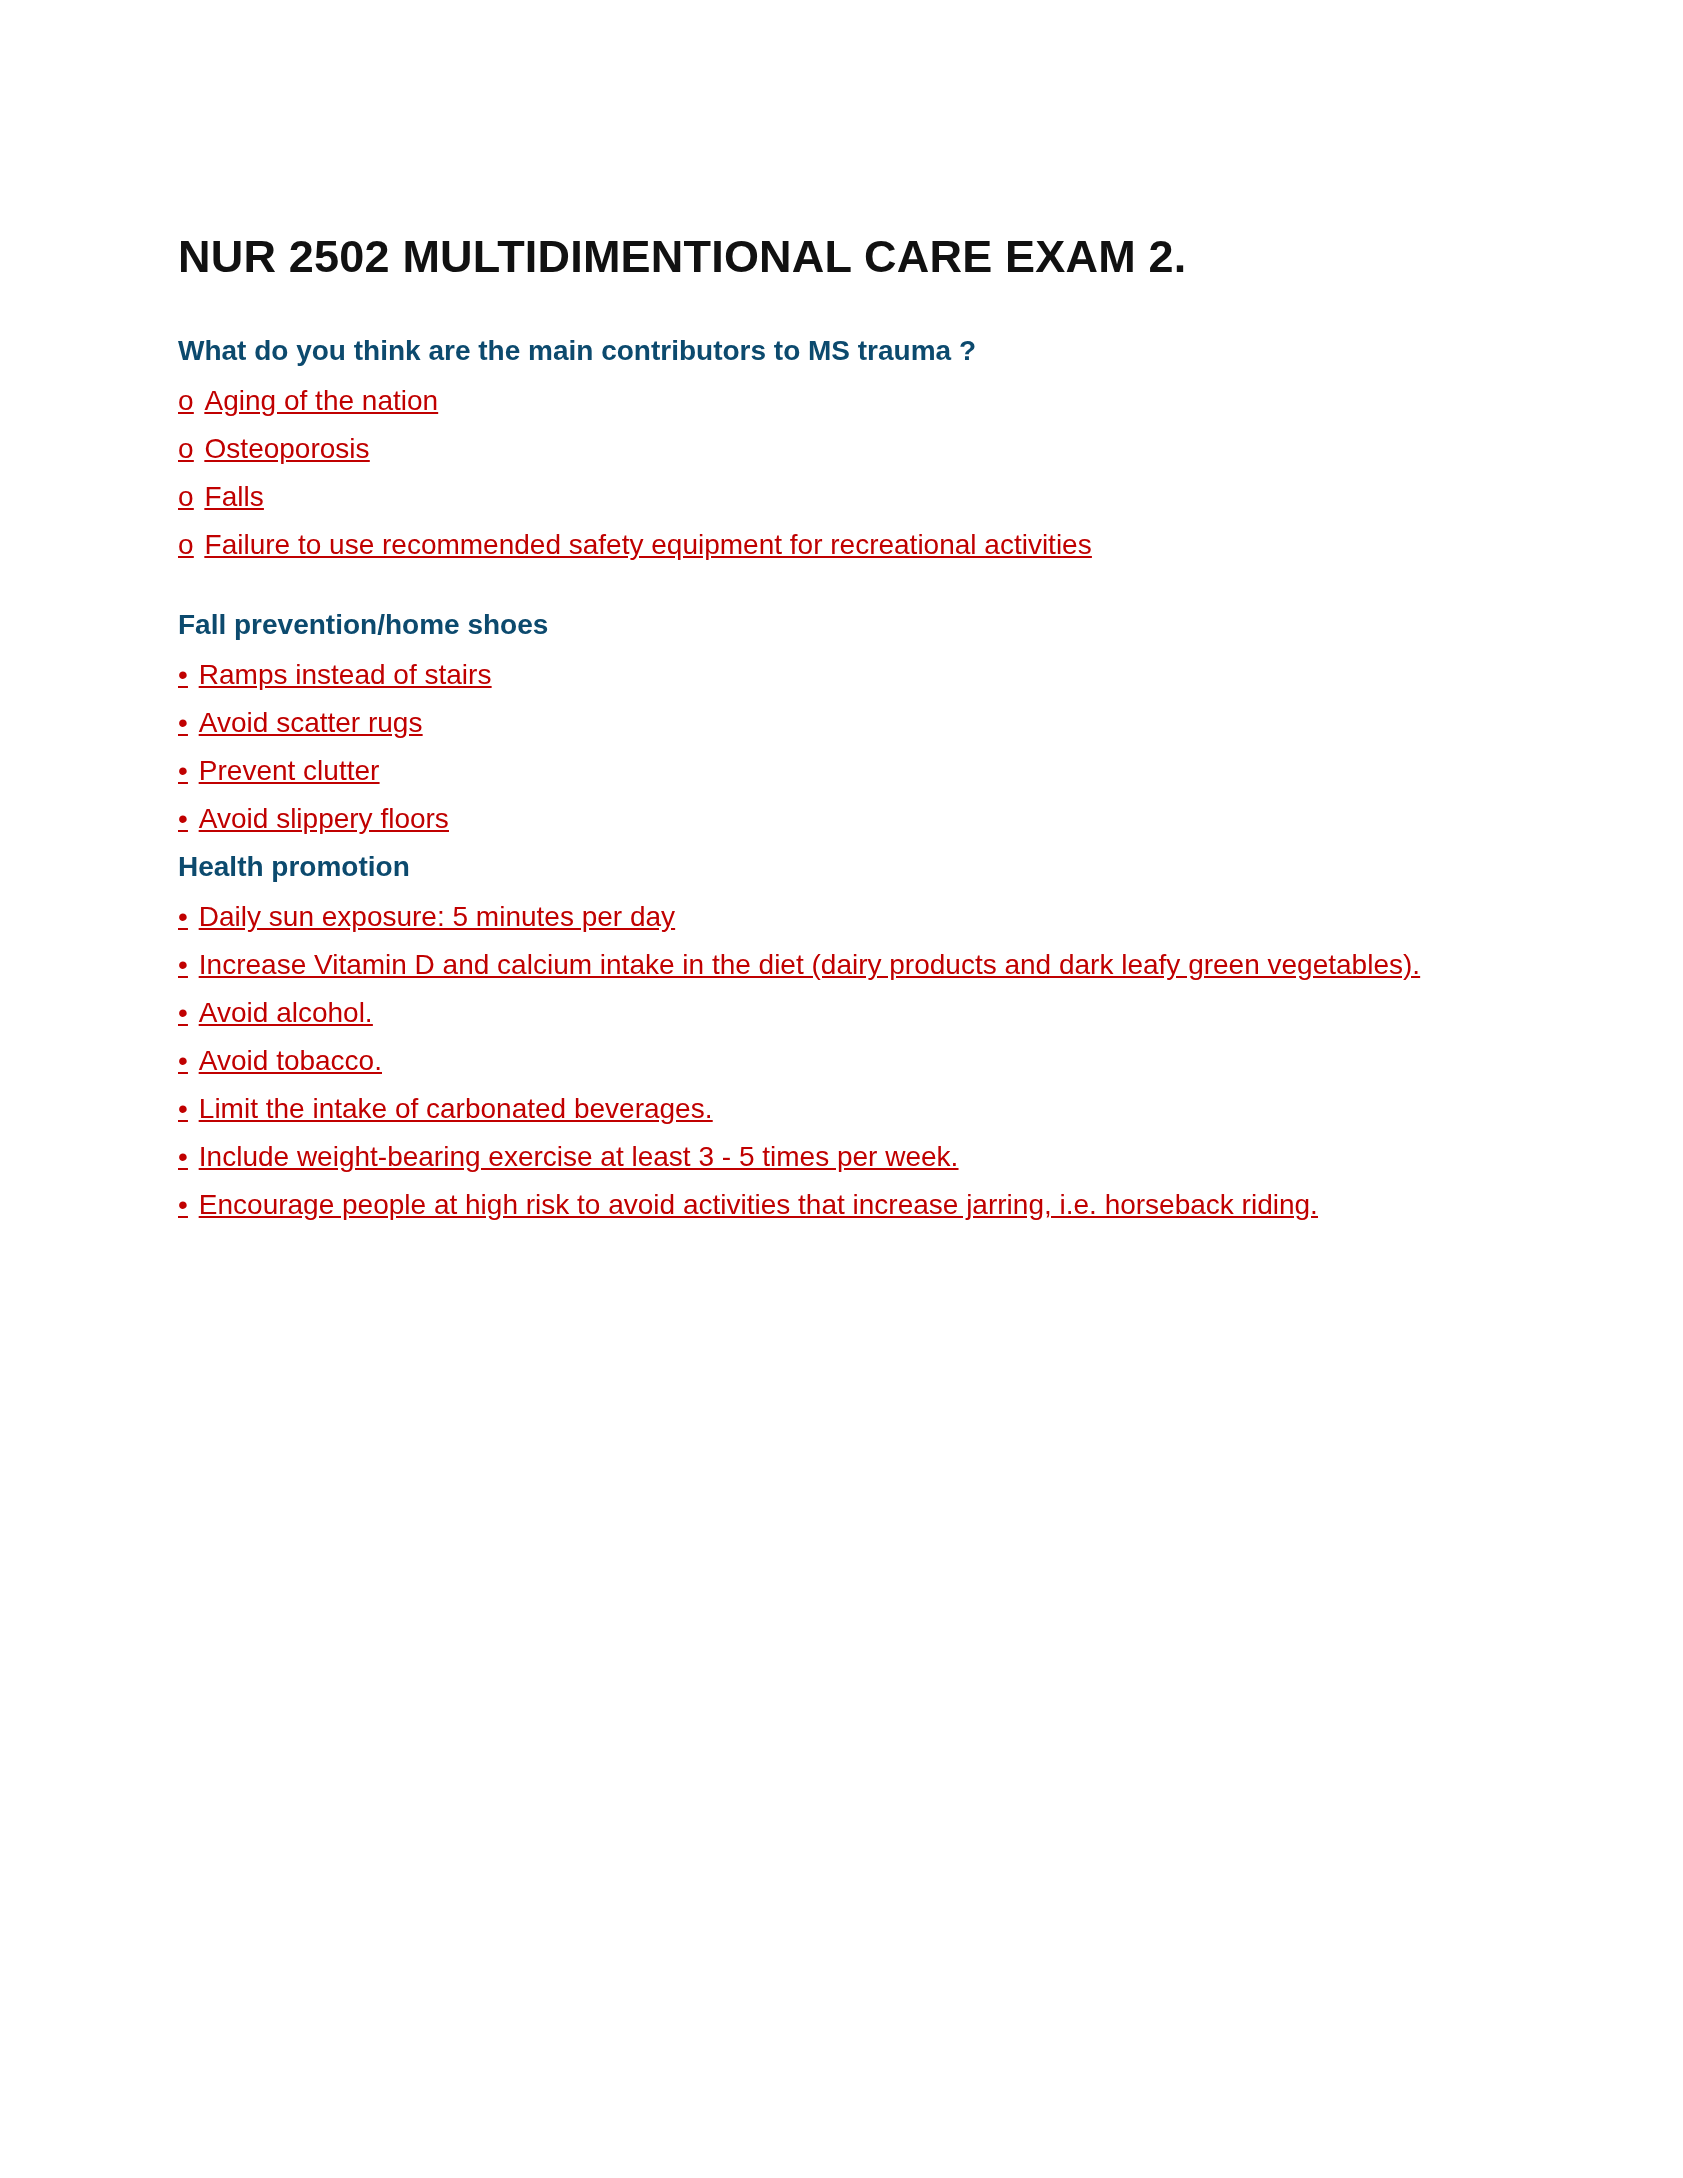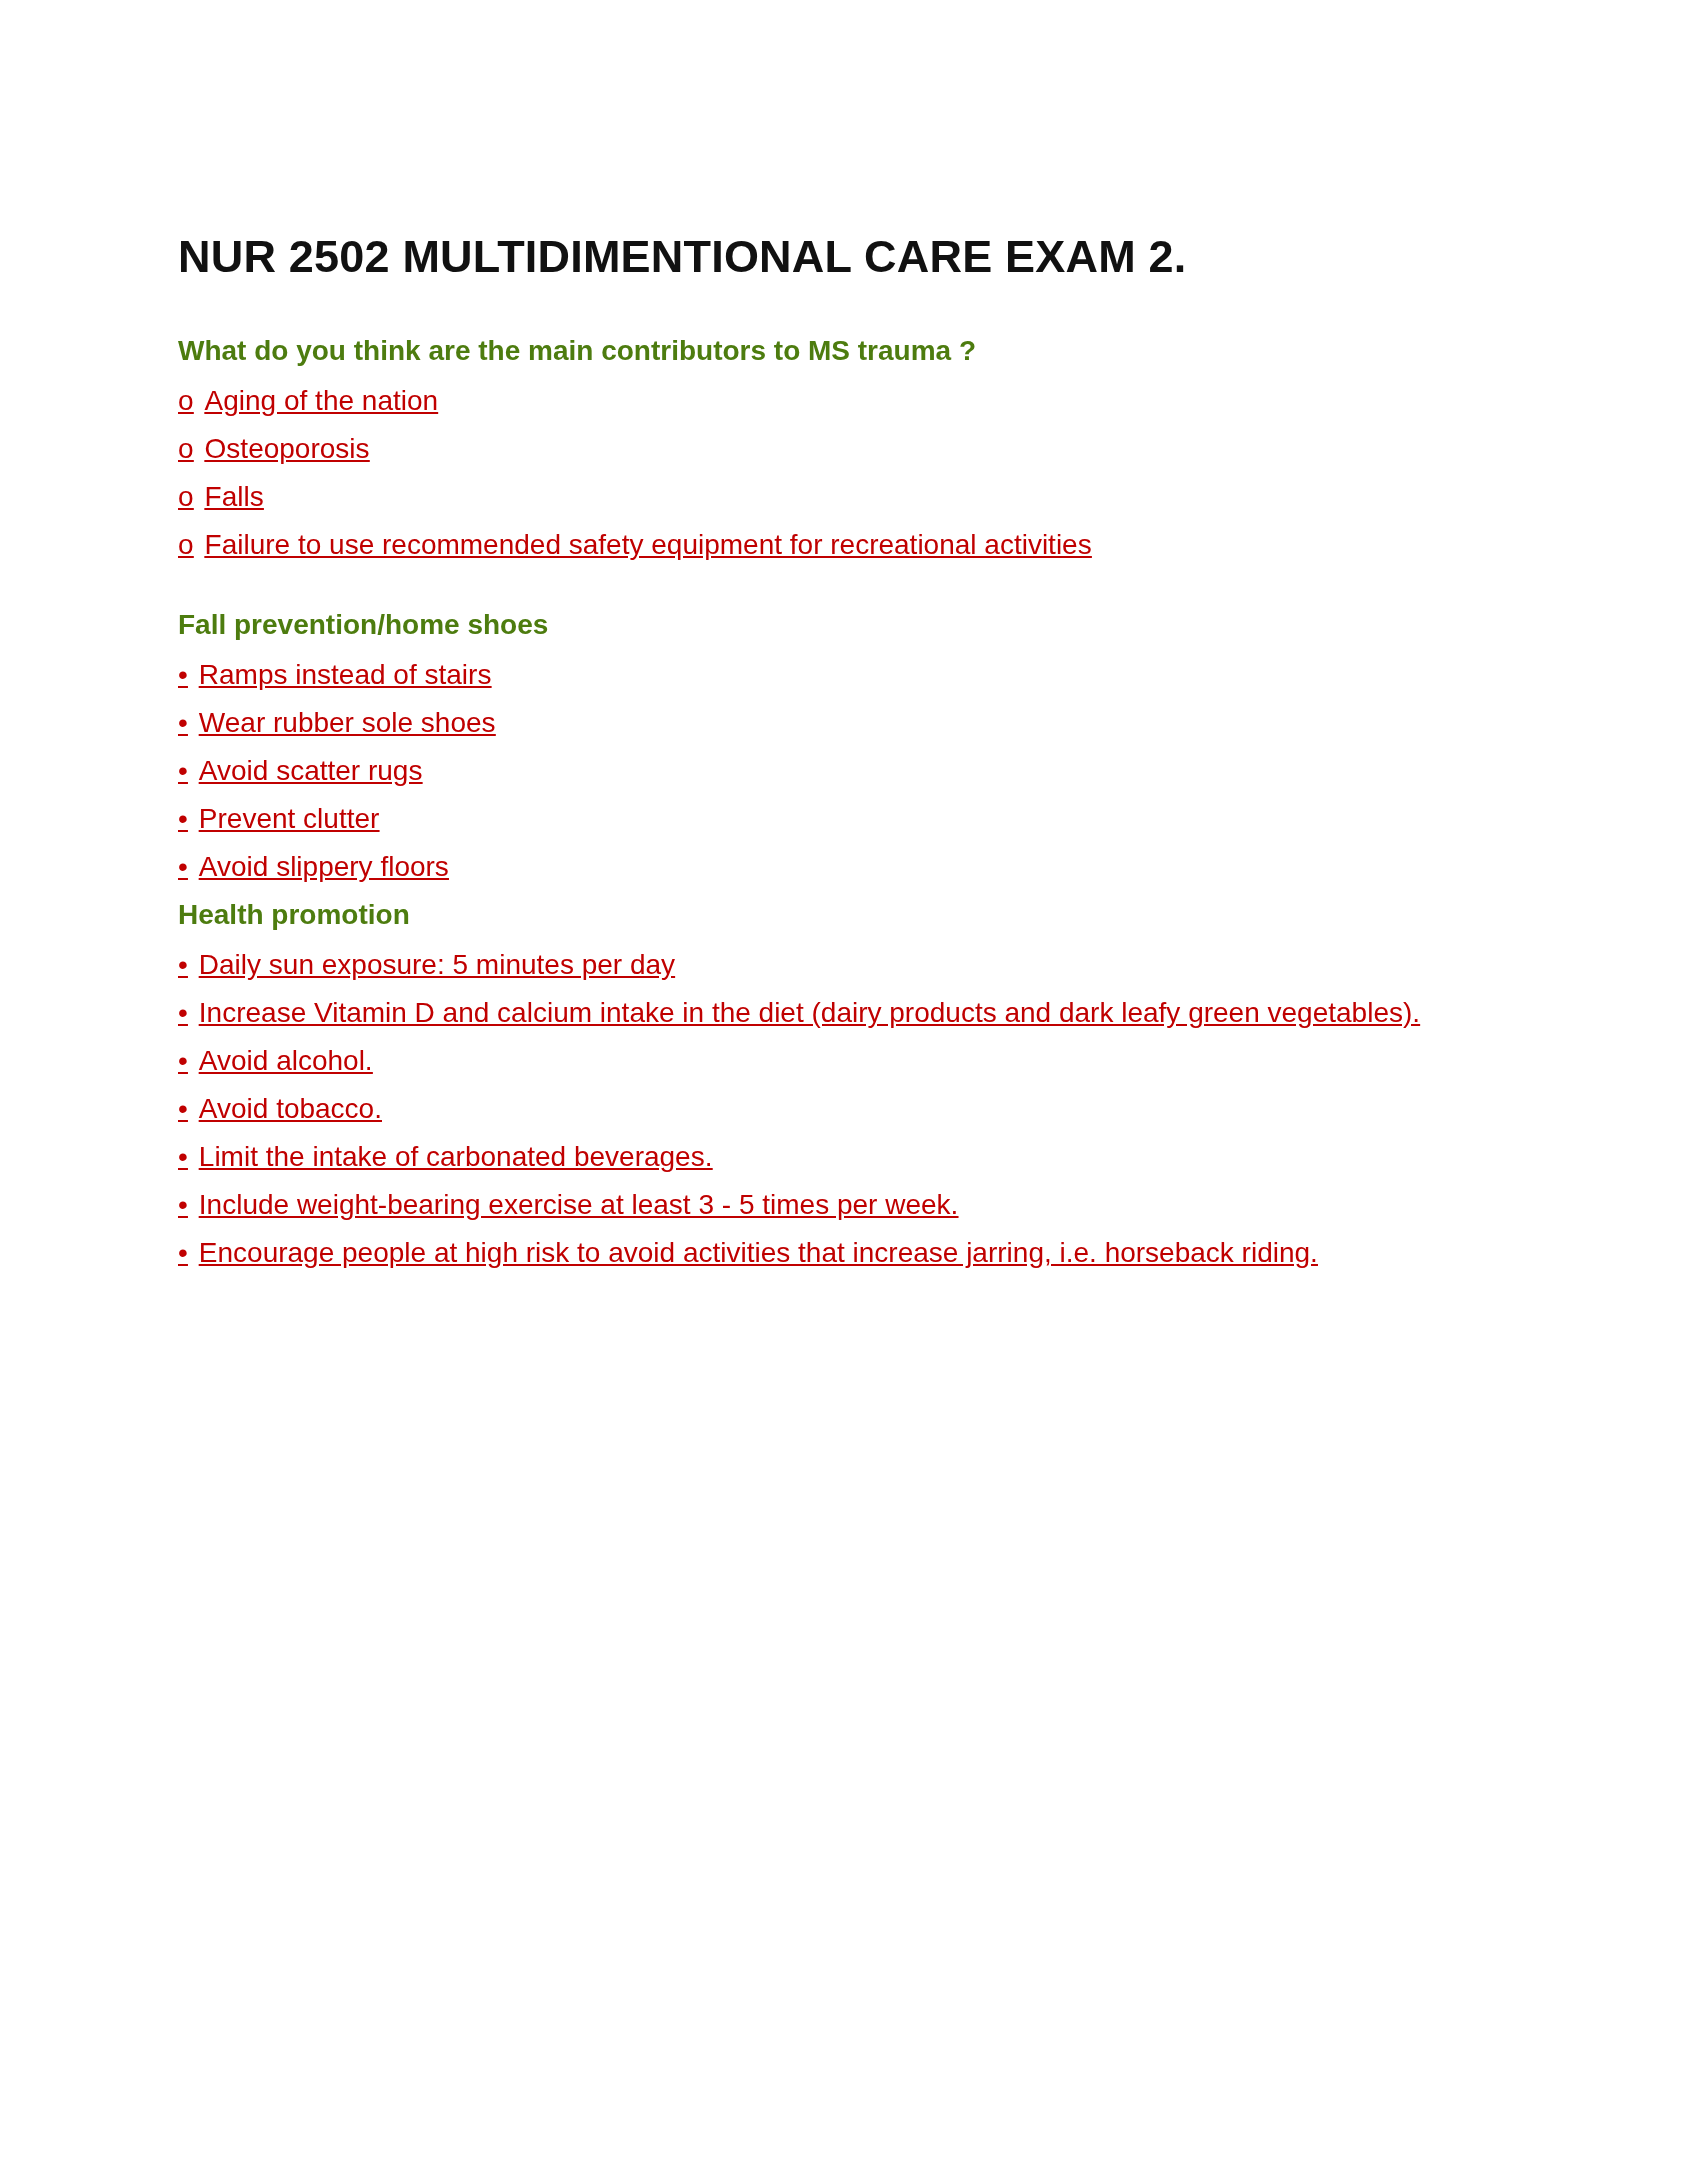--- a/index.html
+++ b/index.html
@@ -34,21 +34,21 @@
   .section {
     margin: 0;
   }
   .section.gap-before {
     margin-top: 46px;
   }
   .sec-heading {
     font-size: 28px;
     line-height: 34px;
     font-weight: 700;
-    color: #4d7c0f;
+    color: #0c4a6e;
     margin: 0 0 16px 0;
   }
   .item {
     font-size: 28px;
     line-height: 34px;
     font-weight: 400;
     margin: 0 0 14px 0;
     max-width: 1327px;
   }
   .item .marker {
@@ -71,21 +71,20 @@
     <h2 class="sec-heading">What do you think are the main contributors to MS trauma ?</h2>
     <p class="item"><span class="marker">o</span><span class="item-text">Aging of the nation</span></p>
     <p class="item"><span class="marker">o</span><span class="item-text">Osteoporosis</span></p>
     <p class="item"><span class="marker">o</span><span class="item-text">Falls</span></p>
     <p class="item"><span class="marker">o</span><span class="item-text">Failure to use recommended safety equipment for recreational activities</span></p>
   </section>
 
   <section class="section gap-before">
     <h2 class="sec-heading">Fall prevention/home shoes</h2>
     <p class="item"><span class="marker">•</span><span class="item-text">Ramps instead of stairs</span></p>
-    <p class="item"><span class="marker">•</span><span class="item-text">Wear rubber sole shoes</span></p>
     <p class="item"><span class="marker">•</span><span class="item-text">Avoid scatter rugs</span></p>
     <p class="item"><span class="marker">•</span><span class="item-text">Prevent clutter</span></p>
     <p class="item"><span class="marker">•</span><span class="item-text">Avoid slippery floors</span></p>
   </section>
 
   <section class="section">
     <h2 class="sec-heading">Health promotion</h2>
     <p class="item"><span class="marker">•</span><span class="item-text">Daily sun exposure: 5 minutes per day</span></p>
     <p class="item"><span class="marker">•</span><span class="item-text">Increase Vitamin D and calcium intake in the diet (dairy products and dark leafy green vegetables).</span></p>
     <p class="item"><span class="marker">•</span><span class="item-text">Avoid alcohol.</span></p>

